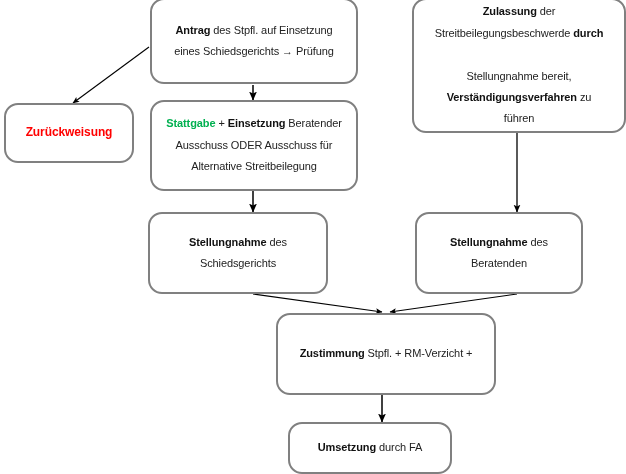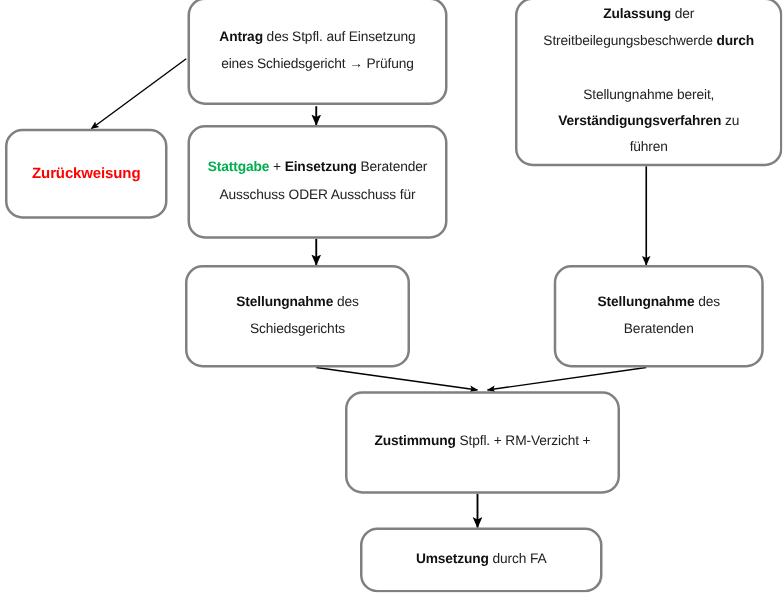--- a/index.html
+++ b/index.html
@@ -51,26 +51,26 @@
     color: #00b050;
     font-weight: bold;
   }
   .accent-red {
     color: #ff0000;
     font-weight: bold;
   }
   
   #node-antrag        { left: 150px; top: -2px;  width: 208px; height: 86px; }
   #node-zulassung     { left: 412px; top: -2px;  width: 214px; height: 135px; }
-  #node-zurueck       { left: 4px;   top: 103px; width: 130px; height: 72px; }
+  #node-zurueck       { left: 4px;   top: 103px; width: 130px; height: 60px; }
   #node-stattgabe     { left: 150px; top: 100px; width: 208px; height: 91px; }
   #node-stell-links   { left: 148px; top: 212px; width: 180px; height: 82px; }
-  #node-stell-rechts  { left: 415px; top: 212px; width: 168px; height: 82px; margin-left: 28px; }
+  #node-stell-rechts  { left: 415px; top: 212px; width: 168px; height: 82px; }
   #node-zustimmung    { left: 276px; top: 313px; width: 220px; height: 82px; }
-  #node-umsetzung     { left: 288px; top: 422px; width: 194px; height: 52px; }
+  #node-umsetzung     { left: 288px; top: 422px; width: 164px; height: 52px; }
 
   #node-zurueck .txt { font-size: 12px; }
 </style>
 </head>
 <body>
 
 <div id="canvas">
 
   <svg class="arrows" viewBox="0 0 626 474" xmlns="http://www.w3.org/2000/svg">
     <defs>
@@ -90,21 +90,21 @@
     <line x1="253" y1="294" x2="382" y2="312" stroke="#000000" stroke-width="1.1" marker-end="url(#arrowhead)"></line>
 
     <line x1="517" y1="294" x2="390" y2="312" stroke="#000000" stroke-width="1.1" marker-end="url(#arrowhead)"></line>
 
     <line x1="382" y1="395" x2="382" y2="422" stroke="#000000" stroke-width="1.5" marker-end="url(#arrowhead)"></line>
   </svg>
 
   <div class="node" id="node-antrag">
     <div class="txt">
       <b>Antrag</b><span> des Stpfl. auf Einsetzung</span><br>
-      <span>eines Schiedsgericht → Prüfung</span>
+      <span>eines Schiedsgerichts → Prüfung</span>
     </div>
   </div>
 
   <div class="node" id="node-zulassung">
     <div class="txt">
       <b>Zulassung</b><span> der</span><br>
       <span>Streitbeilegungsbeschwerde </span><b>durch</b><br>
       <br>
       <span>Stellungnahme bereit,</span><br>
       <b>Verständigungsverfahren</b><span> zu</span><br>
@@ -115,20 +115,21 @@
   <div class="node" id="node-zurueck">
     <div class="txt">
       <span class="accent-red">Zurückweisung</span>
     </div>
   </div>
 
   <div class="node" id="node-stattgabe">
     <div class="txt">
       <span class="accent-green">Stattgabe</span><span> + </span><b>Einsetzung</b><span> Beratender</span><br>
       <span>Ausschuss ODER Ausschuss für</span><br>
+      <span>Alternative Streitbeilegung</span>
     </div>
   </div>
 
   <div class="node" id="node-stell-links">
     <div class="txt">
       <b>Stellungnahme</b><span> des Schiedsgerichts</span>
     </div>
   </div>
 
   <div class="node" id="node-stell-rechts">

